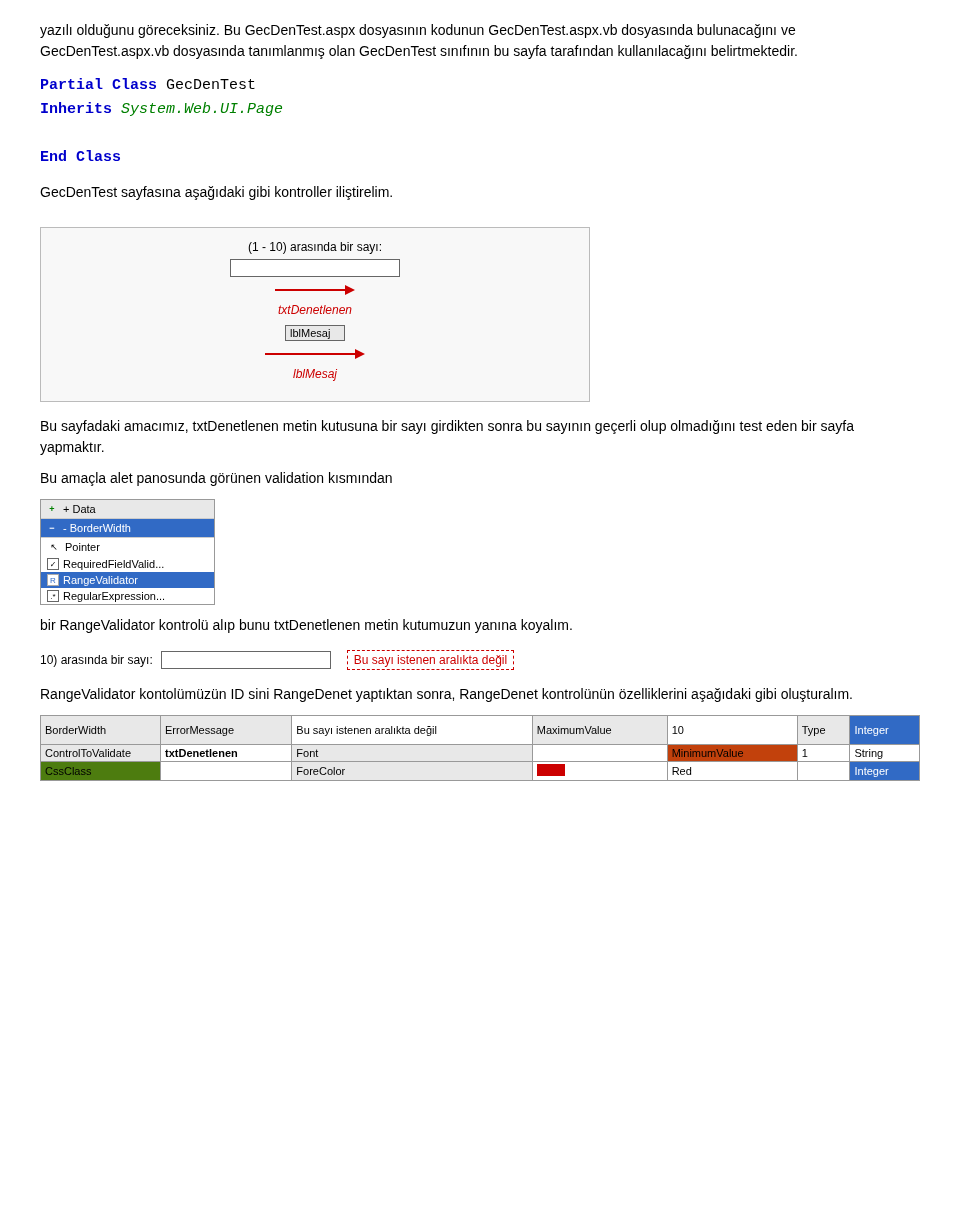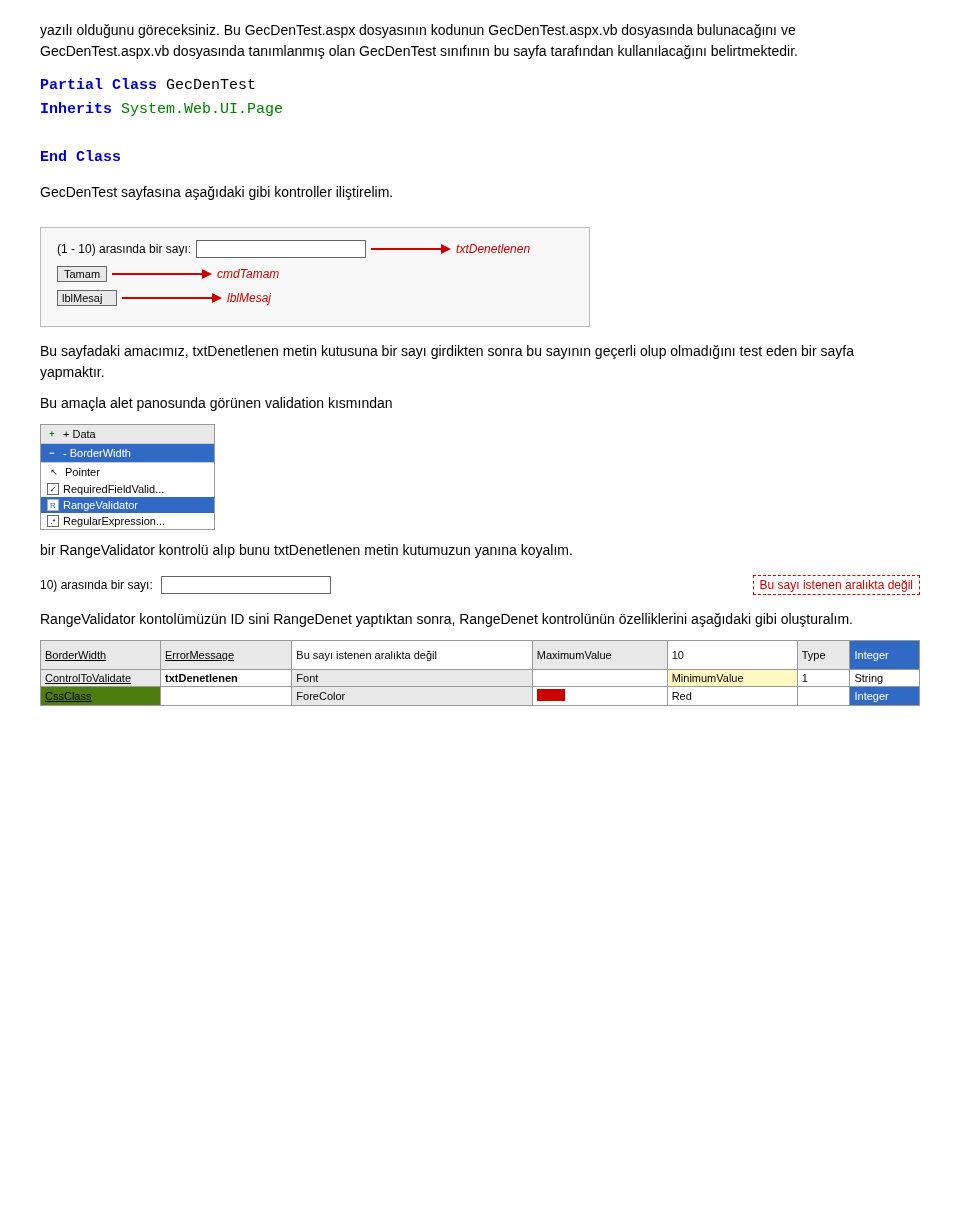--- a/index.html
+++ b/index.html
@@ -15,26 +15,27 @@
     .code-block {
       font-family: 'Courier New', monospace;
       font-size: 15px;
       margin: 12px 0;
       line-height: 1.6;
     }
     .kw-partial { color: #0000cc; font-weight: bold; }
     .kw-class { color: #0000cc; font-weight: bold; }
     .kw-inherits { color: #0000cc; font-weight: bold; }
     .kw-end { color: #0000cc; font-weight: bold; }
-    .kw-system { color: #008000; }
+    .kw-system { color: #008000; font-style: italic; }
     .demo-row {
       display: flex;
       align-items: center;
       margin-bottom: 8px;
       gap: 5px;
+      flex-direction: column;
     }
     .demo-label { font-size: 12px; color: #000; }
     .demo-input {
       border: 1px solid #666;
       background: #fff;
       height: 18px;
       width: 170px;
       font-size: 11px;
     }
     .demo-button {
@@ -118,27 +119,26 @@
     .properties-table {
       border-collapse: collapse;
       font-size: 11px;
       width: 100%;
       margin-top: 14px;
     }
     .properties-table td {
       border: 1px solid #999;
       padding: 2px 4px;
     }
-    .prop-label { background: #e8e8e8; width: 120px; text-decoration: underline; }
+    .prop-label { background: #e8e8e8; width: 120px; }
     .demo2-container {
       margin: 14px 0;
       display: flex;
       align-items: center;
       gap: 16px;
-      justify-content: space-between;
     }
     .error-label {
       border: 1px dashed #cc0000;
       color: #cc0000;
       font-size: 12px;
       padding: 2px 6px;
     }
   </style>
 </head>
 <body>
@@ -162,25 +162,20 @@
 
 <div style="margin: 14px 0; border: 1px solid #bbb; background: #f8f8f8; padding: 12px 16px; display: inline-block; min-width: 550px;">
   
   <div class="demo-row">
     <span class="demo-label">(1 - 10) arasında bir sayı:</span>
     <input class="demo-input" type="text" value="" style="">
     <div class="arrow"></div>
     <span class="ctrl-name">txtDenetlenen</span>
   </div>
   
-  <div class="demo-row">
-    <button class="demo-button">Tamam</button>
-    <div class="arrow" style="width:100px;"></div>
-    <span class="ctrl-name">cmdTamam</span>
-  </div>
   
   <div class="demo-row">
     <div class="demo-label-ctrl">lblMesaj</div>
     <div class="arrow" style="width:100px;"></div>
     <span class="ctrl-name">lblMesaj</span>
   </div>
 </div>
 
 <p>Bu sayfadaki amacımız, txtDenetlenen metin kutusuna bir sayı girdikten sonra bu sayının geçerli olup olmadığını test eden bir sayfa yapmaktır.</p>
 <p> Bu amaçla alet panosunda görünen validation kısmından</p>
@@ -224,33 +219,33 @@
   <div class="error-label">Bu sayı istenen aralıkta değil</div>
 </div>
 
 <p>RangeValidator kontolümüzün ID sini  RangeDenet yaptıktan sonra, RangeDenet kontrolünün özelliklerini aşağıdaki gibi oluşturalım.</p>
 
 
 <table class="properties-table" style="border-collapse:collapse; font-size:11px; width:100%; margin-top:10px;">
   <tbody>
       <tr>
     <td class="prop-label">BorderWidth</td>
-    <td style="background:#e8e8e8; padding:2px 4px; border:1px solid #999;text-decoration:underline;">ErrorMessage</td>
+    <td style="background:#e8e8e8; padding:2px 4px; border:1px solid #999;">ErrorMessage</td>
     <td style="padding:2px 4px; border:1px solid #999;">Bu sayı istenen aralıkta değil</td>
     <td style="background:#e8e8e8; padding:8px 4px; border:1px solid #999;">MaximumValue</td>
     <td style="padding:2px 4px; border:1px solid #999;">10</td>
     <td style="background:#e8e8e8; padding:2px 4px; border:1px solid #999;">Type</td>
     <td style="background:#316ac5; color:#fff; padding:2px 4px; border:1px solid #999;">Integer</td>
   </tr>
   <tr>
     <td class="prop-label" style="background:#e8e8e8; padding:2px 4px; border:1px solid #999;">ControlToValidate</td>
     <td colspan="1" style="padding:2px 4px; border:1px solid #999; font-weight:bold;">txtDenetlenen</td>
     <td style="background:#e8e8e8; padding:2px 4px; border:1px solid #999;">Font</td>
     <td style="padding:2px 4px; border:1px solid #999;"></td>
-    <td style="background:#fef9c3; padding:2px 4px; border:1px solid #999;">MinimumValue</td>
+    <td style="background:#c2410c; padding:2px 4px; border:1px solid #999;">MinimumValue</td>
     <td style="padding:2px 4px; border:1px solid #999;">1</td>
     <td style="padding:2px 4px; border:1px solid #999;">String</td>
   </tr>
   <tr>
     <td class="prop-label" style="background:#4d7c0f; padding:2px 4px; border:1px solid #999;">CssClass</td>
     <td style="padding:2px 4px; border:1px solid #999;"></td>
     <td style="background:#e8e8e8; padding:2px 4px; border:1px solid #999;">ForeColor</td>
     <td style="padding:2px 4px; border:1px solid #999;"><span style="display:inline-block; width:28px; height:12px; background:#cc0000;"></span></td>
     <td style="padding:2px 4px; border:1px solid #999;">Red</td>
     <td style="padding:2px 4px; border:1px solid #999;"></td>

